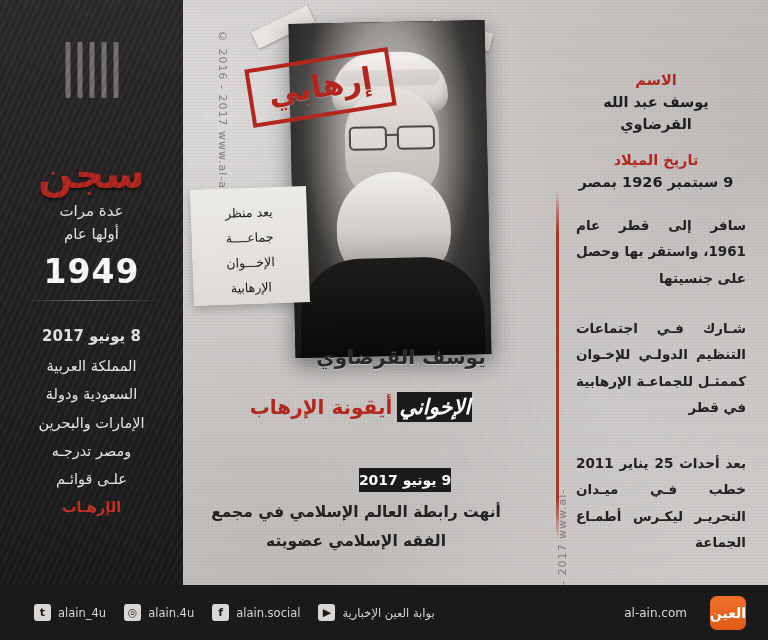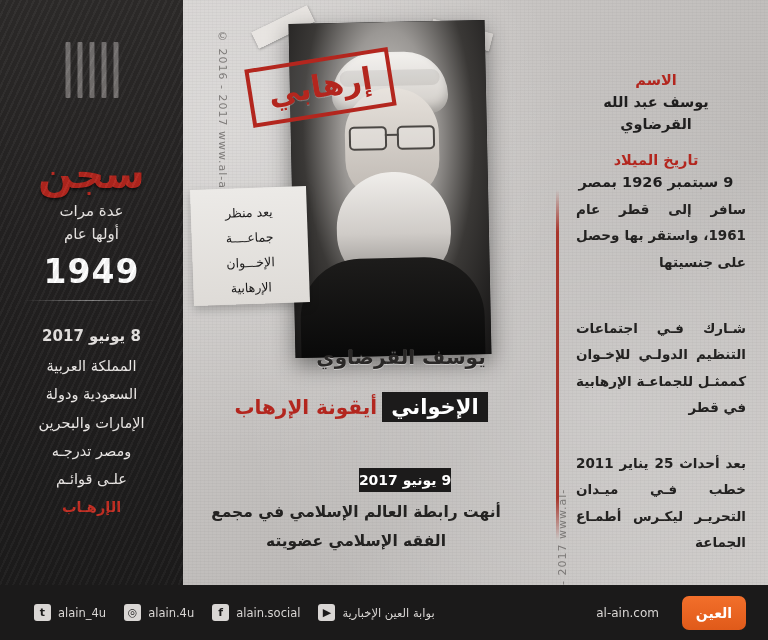--- a/index.html
+++ b/index.html
@@ -77,21 +77,21 @@
   }
   .social{display:flex;align-items:center;gap:18px;margin-left:34px;}
   .social .item{display:flex;align-items:center;gap:7px;font-size:11.5px;color:#d9d6d4;}
   .sq{width:17px;height:17px;border-radius:3px;display:flex;align-items:center;justify-content:center;
       font-size:11px;color:#1b1a1a;font-weight:bold;background:#d9d6d4;}
   .sq.tw{background:#d9d6d4;}
   .portal{font-size:11.5px;color:#d9d6d4;margin-left:26px;direction:rtl;}
   .brand{margin-left:auto;display:flex;align-items:center;gap:23px;margin-right:22px;}
   .brand-url{font-size:12px;color:#d9d6d4;}
   .logo{
-    width:64px;height:34px;border-radius:7px;
+    width:36px;height:34px;border-radius:7px;
     background:linear-gradient(180deg,#f26f2b,#e05a1a);
     display:flex;align-items:center;justify-content:center;
     color:#fff;font-size:14px;font-weight:bold;
   }
   
   .photo-card{
     position:absolute;left:292px;top:22px;width:196px;height:334px;
     background:#111;
     box-shadow:0 8px 22px rgba(0,0,0,.45);
     transform:rotate(-1.2deg);
@@ -170,21 +170,21 @@
     position:absolute;left:296px;top:345px;width:210px;text-align:center;
     font-size:20px;font-weight:bold;color:#2a2827;direction:rtl;
     text-shadow:0 1px 0 rgba(255,255,255,.4);
   }
   .icon-line{
     position:absolute;left:214px;top:392px;width:300px;text-align:center;direction:rtl;
   }
   .icon-line .red{color:#b3261e;font-size:20px;font-weight:bold;}
   .icon-line .blk{
     background:#1c1b1b;color:#fff;font-size:21px;font-weight:bold;
-    padding:3px 9px;margin-right:6px;display:inline-block;
+    padding:3px 2px;margin-right:6px;display:inline-block;font-style:italic;
   }
   
   .bottom-date{
     position:absolute;left:330px;top:468px;width:150px;text-align:center;
   }
   .bottom-date span{
     background:#1c1b1b;color:#fff;font-size:14px;font-weight:bold;padding:4px 0;display:inline-block;
   }
   .bottom-text{
     position:absolute;left:206px;top:498px;width:300px;
@@ -205,21 +205,21 @@
   .fact-value{font-size:14.5px;font-weight:bold;color:#1f1e1e;line-height:1.5;}
   .fact-block{margin-bottom:16px;}
   .vline{
     position:absolute;left:556px;top:190px;width:3px;height:350px;
     background:linear-gradient(180deg,rgba(160,50,40,0) 0%,#a8352b 12%,#a8352b 88%,rgba(160,50,40,0) 100%);
   }
   .para{
     position:absolute;right:22px;width:170px;direction:rtl;text-align:justify;
     font-size:13.5px;line-height:1.95;color:#232221;font-weight:bold;
   }
-  .para.p1{top:196px;}
+  .para.p1{top:212px;}
   .para.p2{top:315px;}
   .para.p3{top:450px;margin-left:20px;}
 </style>
 </head>
 <body>
 
 <div class="page">
   <div class="grain"></div>
 
   <div class="dark-panel">

